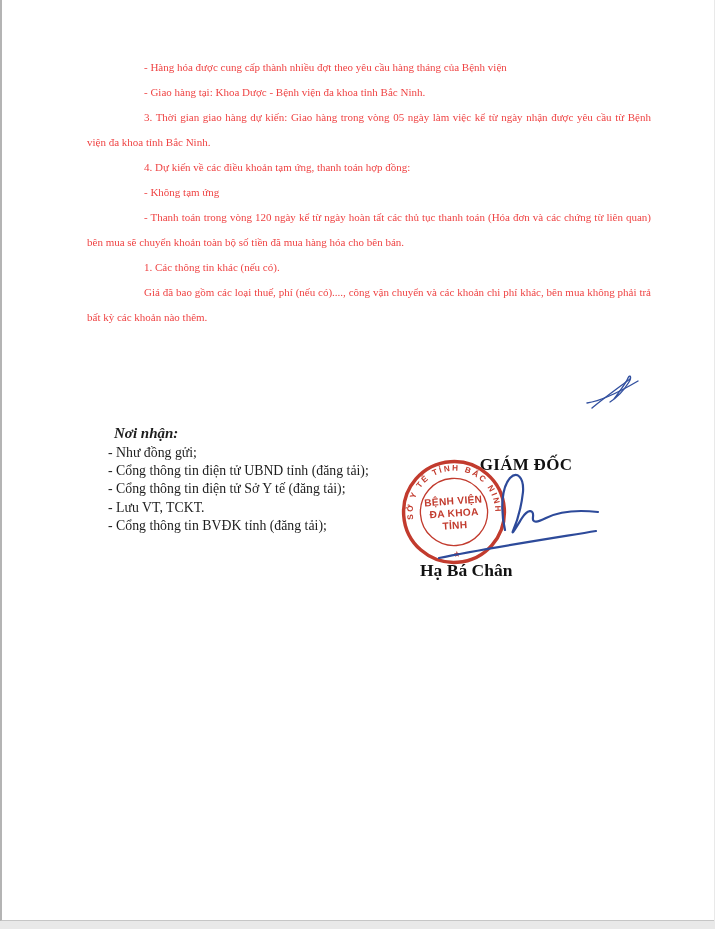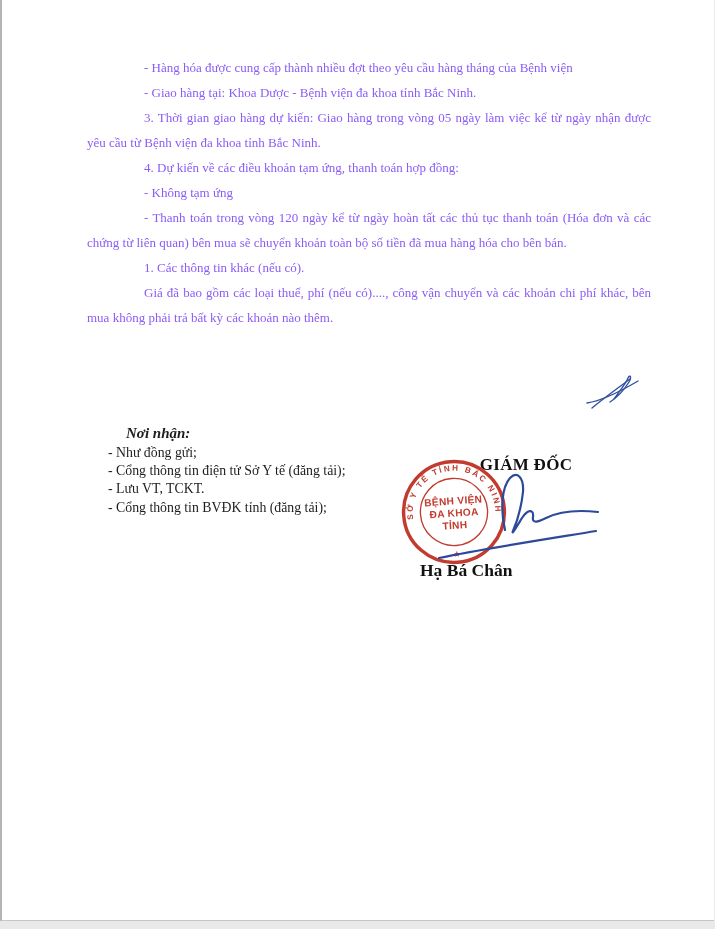--- a/index.html
+++ b/index.html
@@ -14,34 +14,34 @@
     position: relative;
     width: 714px; height: 921px;
     background: #ffffff;
     border-left: 2px solid #b4b4b4;
     border-bottom: 1px solid #c6c6c6;
     overflow: hidden;
   }
   .body-text {
     position: absolute;
     left: 85px; top: 55px; width: 564px;
-    color: #8b5cf6;
-    font-size: 13px;
+    color: #ef4444;
+    font-size: 11px;
     line-height: 25px;
     text-align: justify;
   }
   .body-text p { margin: 0; text-indent: 57px; }
   .recipients {
     position: absolute;
     left: 106px; top: 424px;
     color: #1d1d1d;
   }
   .recipients-heading {
     font-size: 15px; font-weight: bold; font-style: italic;
-    line-height: 19px; margin-left: 18px; margin-bottom: 1px;
+    line-height: 19px; margin-left: 6px; margin-bottom: 1px;
   }
   .recipients-item { font-size: 13.8px; line-height: 18.2px; }
   .sign-title {
     position: absolute;
     left: 418px; top: 447px; width: 212px;
     text-align: center;
     font-weight: bold; font-size: 17px; letter-spacing: 0.3px;
     color: #121212;
     margin-top: 8px;
   }
@@ -87,20 +87,21 @@
     <p>4. Dự kiến về các điều khoản tạm ứng, thanh toán hợp đồng:</p>
     <p>- Không tạm ứng</p>
     <p>- Thanh toán trong vòng 120 ngày kể từ ngày hoàn tất các thủ tục thanh toán (Hóa đơn và các chứng từ liên quan) bên mua sẽ chuyển khoản toàn bộ số tiền đã mua hàng hóa cho bên bán.</p>
     <p>1. Các thông tin khác (nếu có).</p>
     <p>Giá đã bao gồm các loại thuế, phí (nếu có)...., công vận chuyển và các khoản chi phí khác, bên mua không phải trả bất kỳ các khoản nào thêm.</p>
   </div>
 
   <div class="recipients">
     <div class="recipients-heading">Nơi nhận:</div>
     <div class="recipients-item">- Như đồng gửi;</div>
+    <div class="recipients-item">- Cổng thông tin điện tử UBND tỉnh (đăng tải);</div>
     <div class="recipients-item">- Cổng thông tin điện tử Sở Y tế (đăng tải);</div>
     <div class="recipients-item">- Lưu VT, TCKT.</div>
     <div class="recipients-item">- Cổng thông tin BVĐK tỉnh (đăng tải);</div>
   </div>
 
   <div class="sign-title">GIÁM ĐỐC</div>
 
   <svg class="stamp-svg" viewBox="0 0 110 110" xmlns="http://www.w3.org/2000/svg" xmlns:xlink="http://www.w3.org/1999/xlink">
     <circle cx="55" cy="55" r="49.5" fill="none" stroke="#c23b2e" stroke-width="3.4"></circle>
     <circle cx="55" cy="55" r="33" fill="none" stroke="#c23b2e" stroke-width="1.3"></circle>

